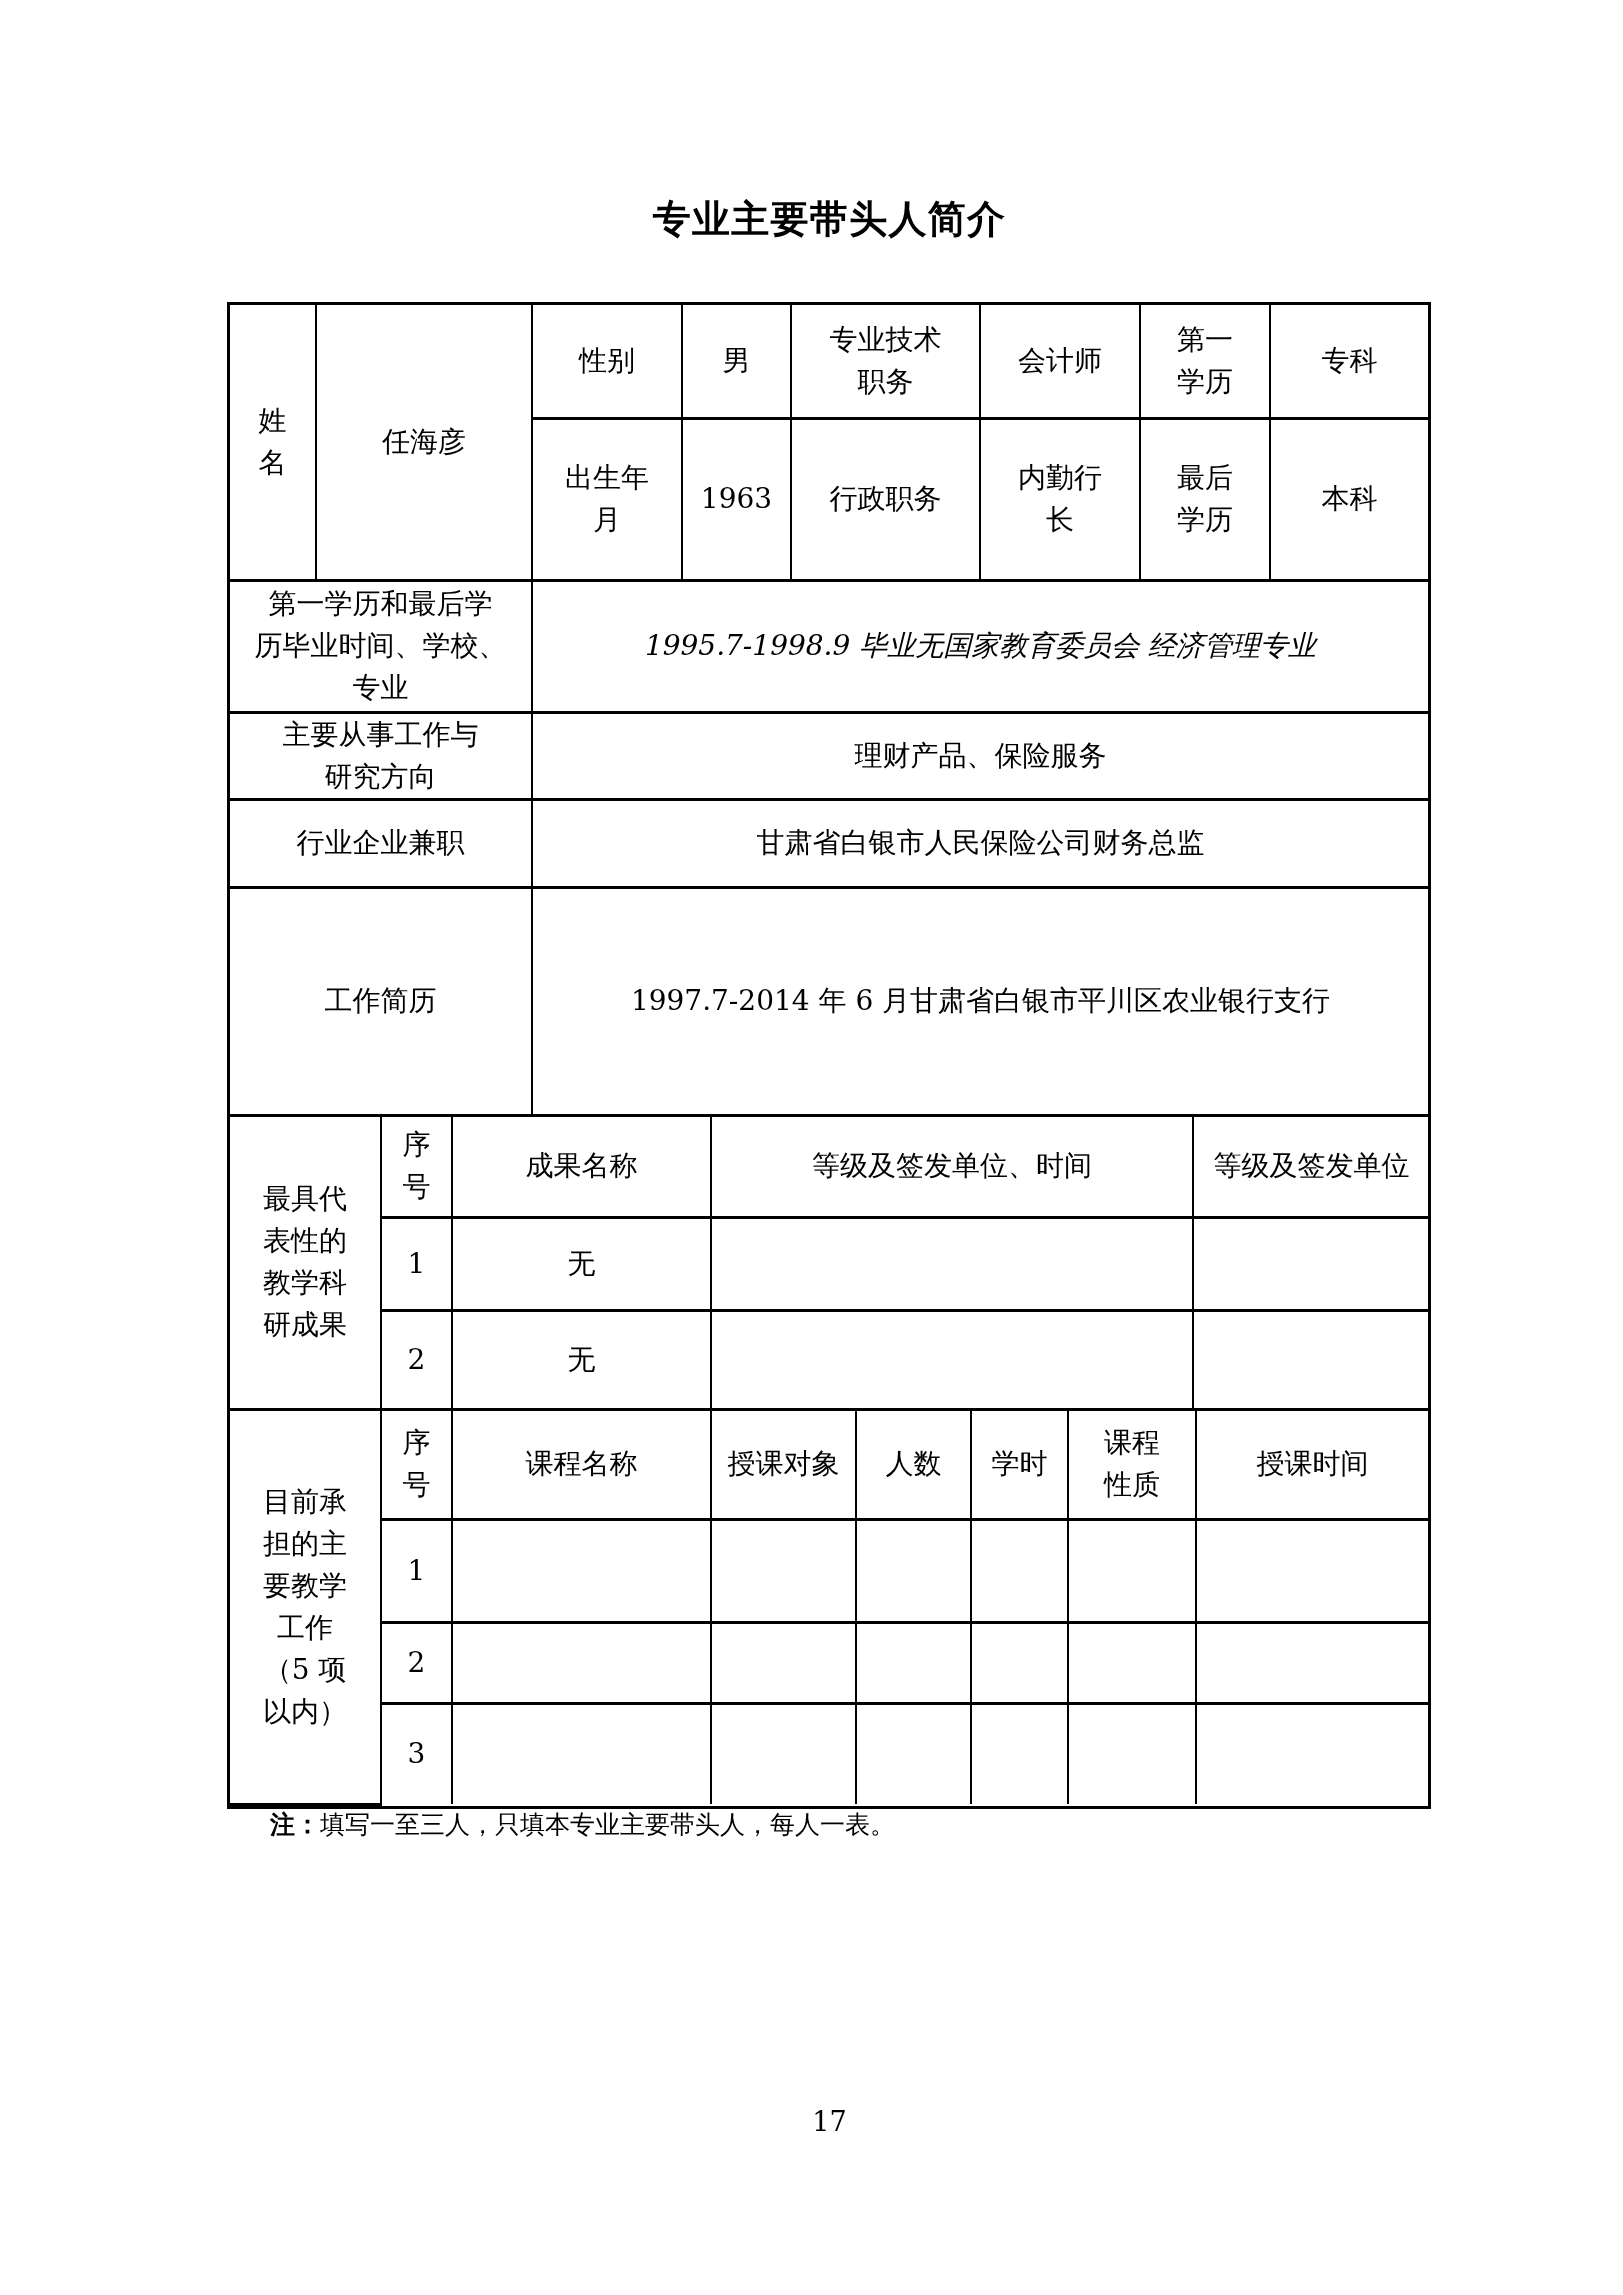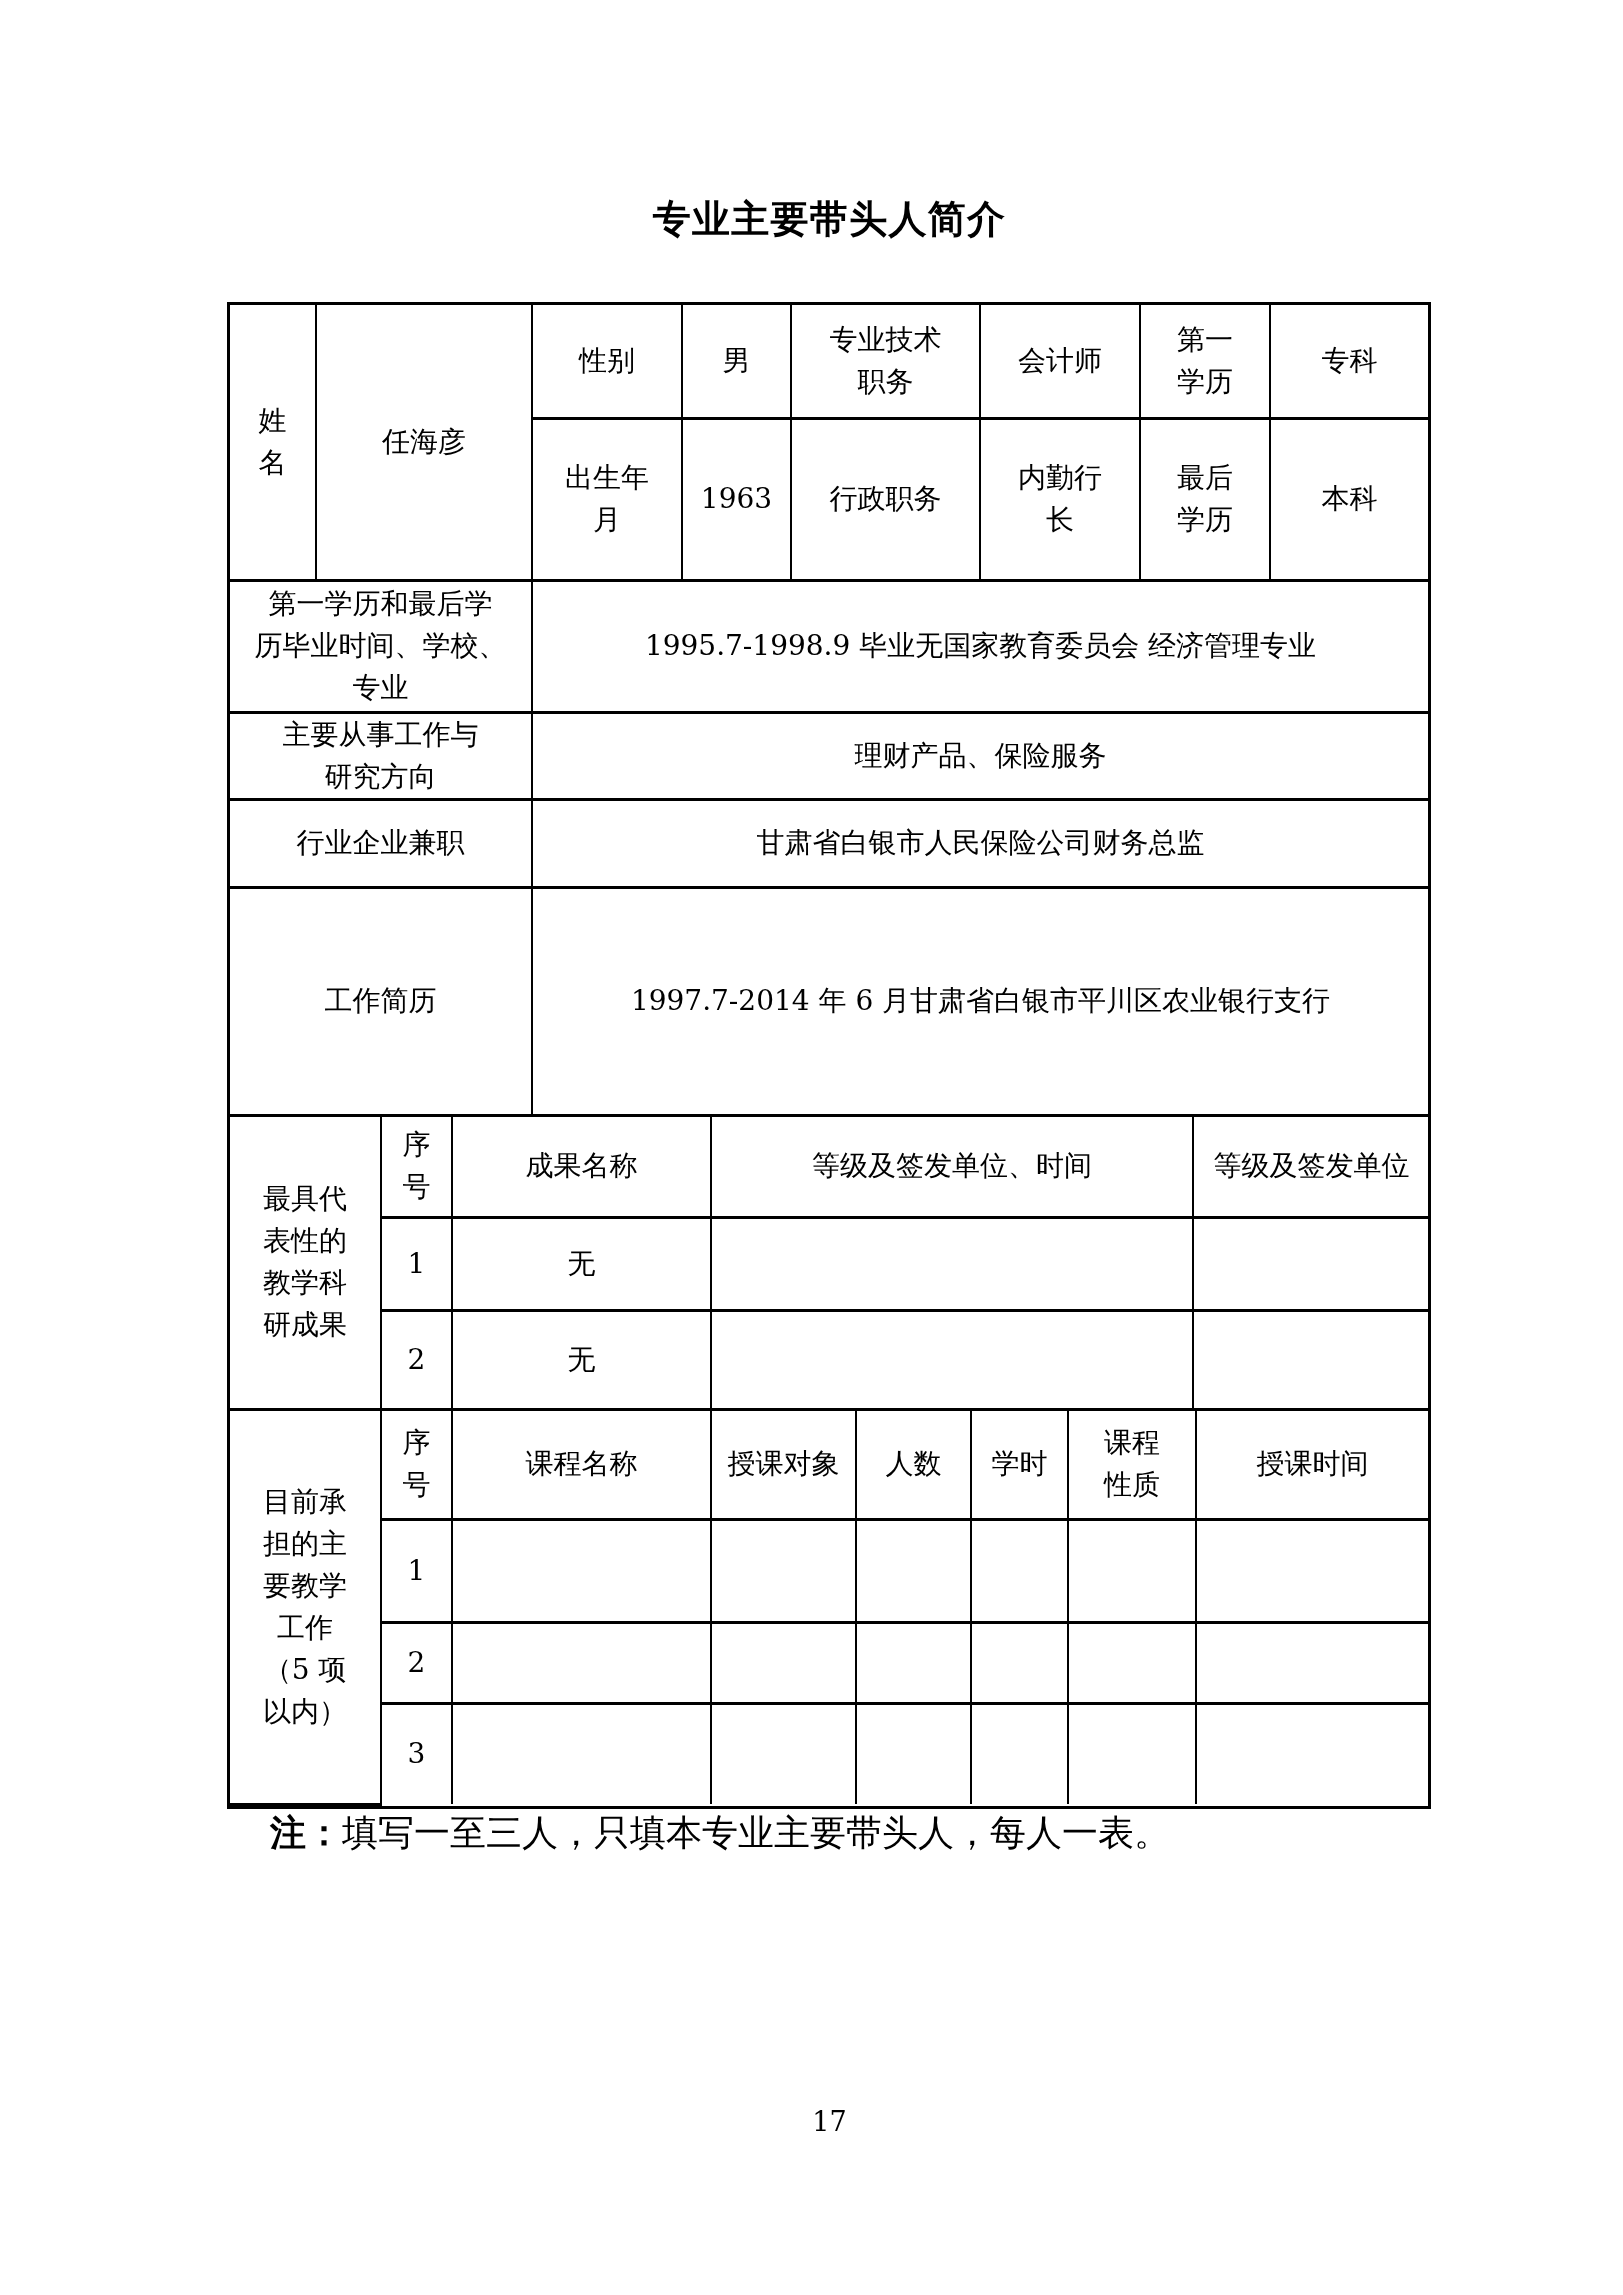--- a/index.html
+++ b/index.html
@@ -70,28 +70,28 @@
   .t1 tr:nth-child(6) { height: 228px; }
   .t2 tr:nth-child(1) { height: 101px; }
   .t2 tr:nth-child(2) { height: 93px; }
   .t2 tr:nth-child(3) { height: 99px; }
   .t3 tr:nth-child(1) { height: 108px; }
   .t3 tr:nth-child(2) { height: 103px; }
   .t3 tr:nth-child(3) { height: 81px; }
   .t3 tr:nth-child(4) { height: 101px; }
 
   td.al { text-align: left; padding-left: 11.8px; }
-  td.vt { vertical-align: top; padding-top: 19.6px; }
+  td.vt { vertical-align: top; padding-top: 19.6px; font-style: italic; }
   td.vb { vertical-align: bottom; padding-bottom: 5.2px; }
 
   .note {
     position: absolute;
     left: 270px;
     top: 1807px;
-    font-size: 36px;
+    font-size: 25px;
     line-height: 1.4;
     white-space: nowrap;
   }
   .note .note-bold { font-weight: bold; }
   .page-number {
     position: absolute;
     left: 0;
     top: 2106px;
     width: 100%;
     text-align: center;

